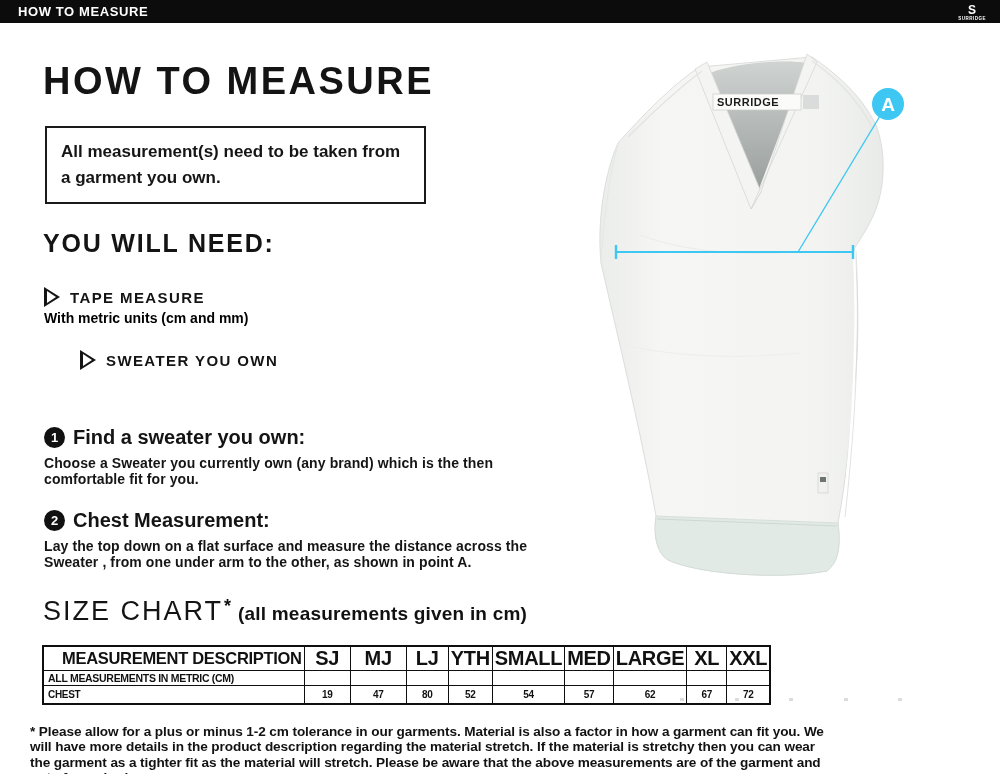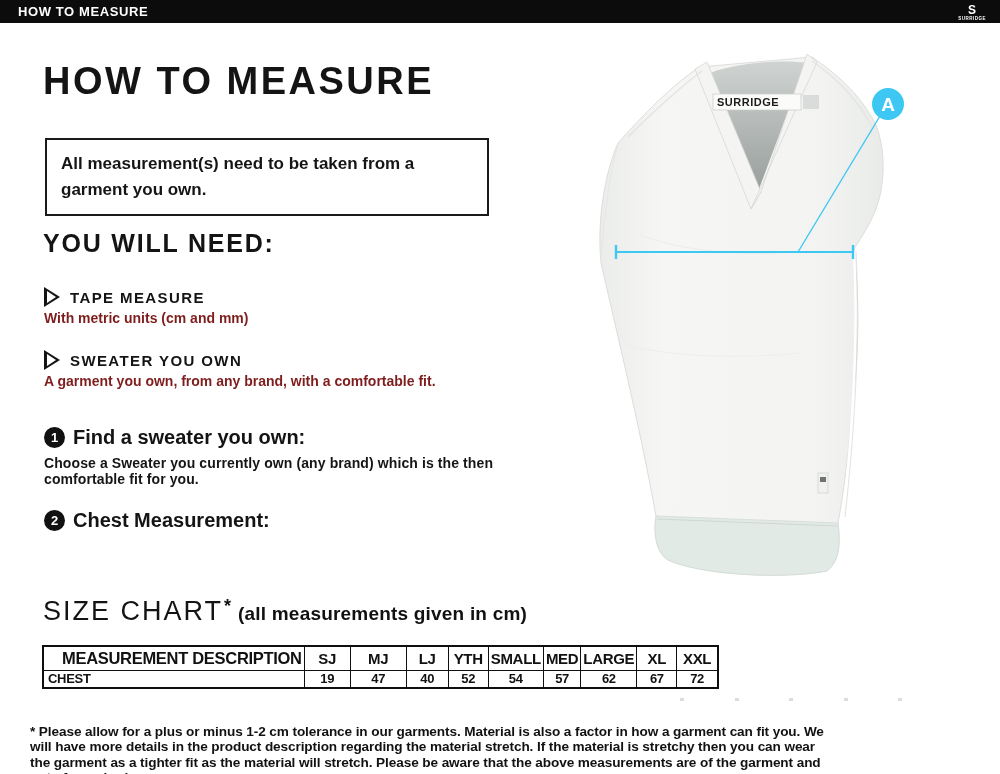--- a/index.html
+++ b/index.html
@@ -24,22 +24,22 @@
   .brand-logo { display:flex; flex-direction:column; align-items:center; line-height:1; margin-top:2px; }
   .brand-logo .glyph { color:#fff; font-size:12px; font-weight:800; letter-spacing:0; transform:scaleY(1.1); }
   .brand-logo .word { color:#fff; font-size:4.5px; font-weight:700; letter-spacing:.5px; margin-top:1px; }
 
   
   .h1 {
     position:absolute; left:43px; top:60px;
     font-size:38px; font-weight:800; letter-spacing:2.5px; color:#141414;
   }
   .note-box {
-    position:absolute; left:45px; top:126px; width:444px;
-    border:2px solid #1a1a1a; padding:11px 14px 12px 14px;margin-top:12px;
+    position:absolute; left:45px; top:126px; width:381px;
+    border:2px solid #1a1a1a; padding:11px 14px 12px 14px;
   }
   .note-box p { font-size:17px; font-weight:700; line-height:1.5; color:#151515; }
 
   .h2 {
     position:absolute; left:43px; top:229px;
     font-size:25px; font-weight:800; letter-spacing:1.8px; color:#141414;
   }
 
   .need-item { position:absolute; left:44px; width:520px; }
   .need-item .row { display:flex; align-items:center; gap:10px; }
@@ -48,21 +48,21 @@
     border-top:10px solid transparent; border-bottom:10px solid transparent;
     border-left:16px solid #141414; position:relative;
   }
   .tri-icon::after {
     content:""; position:absolute; left:-13px; top:-6px;
     width:0; height:0;
     border-top:6px solid transparent; border-bottom:6px solid transparent;
     border-left:9.5px solid #fff;
   }
   .need-label { font-size:15px; font-weight:800; letter-spacing:1.4px; color:#141414; }
-  .need-desc  { font-size:14px; font-weight:700; margin-top:3px; color:#7f1d1d; }
+  .need-desc  { font-size:14px; font-weight:700; margin-top:3px; color:#000000; }
 
   .step { position:absolute; left:44px; width:505px; }
   .step .row { display:flex; align-items:center; gap:8px; }
   .step-num {
     width:21px; height:21px; border-radius:50%; background:#111; color:#fff;
     font-size:13px; font-weight:800; display:flex; align-items:center; justify-content:center;
     flex:0 0 auto;
   }
   .step-title { font-size:20px; font-weight:800; color:#141414; }
   .step-desc  { font-size:14px; font-weight:700; line-height:1.16; margin-top:6px; color:#151515; letter-spacing:.1px; }
@@ -75,24 +75,24 @@
   
   table.size-table {
     position:absolute; left:42px; top:645px;
     border-collapse:collapse; table-layout:fixed;
     border:2px solid #0f0f0f;
   }
   .size-table th, .size-table td {
     border:1.5px solid #0f0f0f; text-align:center; vertical-align:middle;
     font-weight:700; letter-spacing:-.3px; padding:0 2px; overflow:hidden; white-space:nowrap;
   }
-  .size-table thead th { font-size:15px; height:24px; }
+  .size-table thead th { font-size:20px; height:24px; }
   .size-table thead th.desc-col { text-align:left; padding-left:18px; font-size:16.5px; }
   .size-table tr.row0 td { font-size:10.5px; height:15px; }
-  .size-table tr.row1 td { font-size:13px; height:18px; }
+  .size-table tr.row1 td { font-size:10px; height:18px; }
   .size-table td.label-cell { text-align:left; padding-left:4px; }
 
   .footnote {
     position:absolute; left:30px; top:724px; width:806px;
     font-size:13.6px; font-weight:600; line-height:1.13; color:#121212; letter-spacing:-.1px;
   }
 
   
   .scroll-marks { position:absolute; left:680px; top:698px; width:222px; display:flex; justify-content:space-between; }
   .scroll-marks i { width:4px; height:3px; background:#dcdcdc; display:block; }
@@ -122,41 +122,41 @@
   <div class="h2">YOU WILL NEED:</div>
 
   <div class="need-item" style="top:287px;">
     <div class="row">
       <span class="tri-icon"></span>
       <span class="need-label">TAPE MEASURE</span>
     </div>
     <div class="need-desc">With metric units (cm and mm)</div>
   </div>
 
-  <div class="need-item" style="top:350px;">
+  <div class="need-item" style="top:350px;margin-left:36px;">
     <div class="row">
       <span class="tri-icon"></span>
       <span class="need-label">SWEATER YOU OWN</span>
     </div>
-    <div class="need-desc">A garment you own, from any brand, with a comfortable fit.</div>
   </div>
 
   <div class="step" style="top:426px;">
     <div class="row">
       <span class="step-num">1</span>
       <span class="step-title">Find a sweater you own:</span>
     </div>
     <div class="step-desc">Choose a Sweater you currently own (any brand) which is the then comfortable fit for you.</div>
   </div>
 
   <div class="step" style="top:509px;">
     <div class="row">
       <span class="step-num">2</span>
       <span class="step-title">Chest Measurement:</span>
     </div>
+    <div class="step-desc">Lay the top down on a flat surface and measure the distance across the Sweater , from one under arm to the other, as shown in point A.</div>
   </div>
 
   <div class="size-chart-head">
     <span class="size-chart-title">SIZE CHART</span>
     <span class="size-chart-ast">*</span>
     <span class="size-chart-note">(all measurements given in cm)</span>
   </div>
 
   <table class="size-table">
     <colgroup>
@@ -179,25 +179,37 @@
           <th>LJ</th>
           <th>YTH</th>
           <th>SMALL</th>
           <th>MED</th>
           <th>LARGE</th>
           <th>XL</th>
           <th>XXL</th>
         </tr>
     </thead>
     <tbody>
+        <tr class="row0">
+          <td class="label-cell">ALL MEASUREMENTS IN METRIC (CM)</td>
+          <td></td>
+          <td></td>
+          <td></td>
+          <td></td>
+          <td></td>
+          <td></td>
+          <td></td>
+          <td></td>
+          <td></td>
+        </tr>
         <tr class="row1">
           <td class="label-cell">CHEST</td>
           <td>19</td>
           <td>47</td>
-          <td>40</td>
+          <td>80</td>
           <td>52</td>
           <td>54</td>
           <td>57</td>
           <td>62</td>
           <td>67</td>
           <td>72</td>
         </tr>
       </tbody>
   </table>
 

